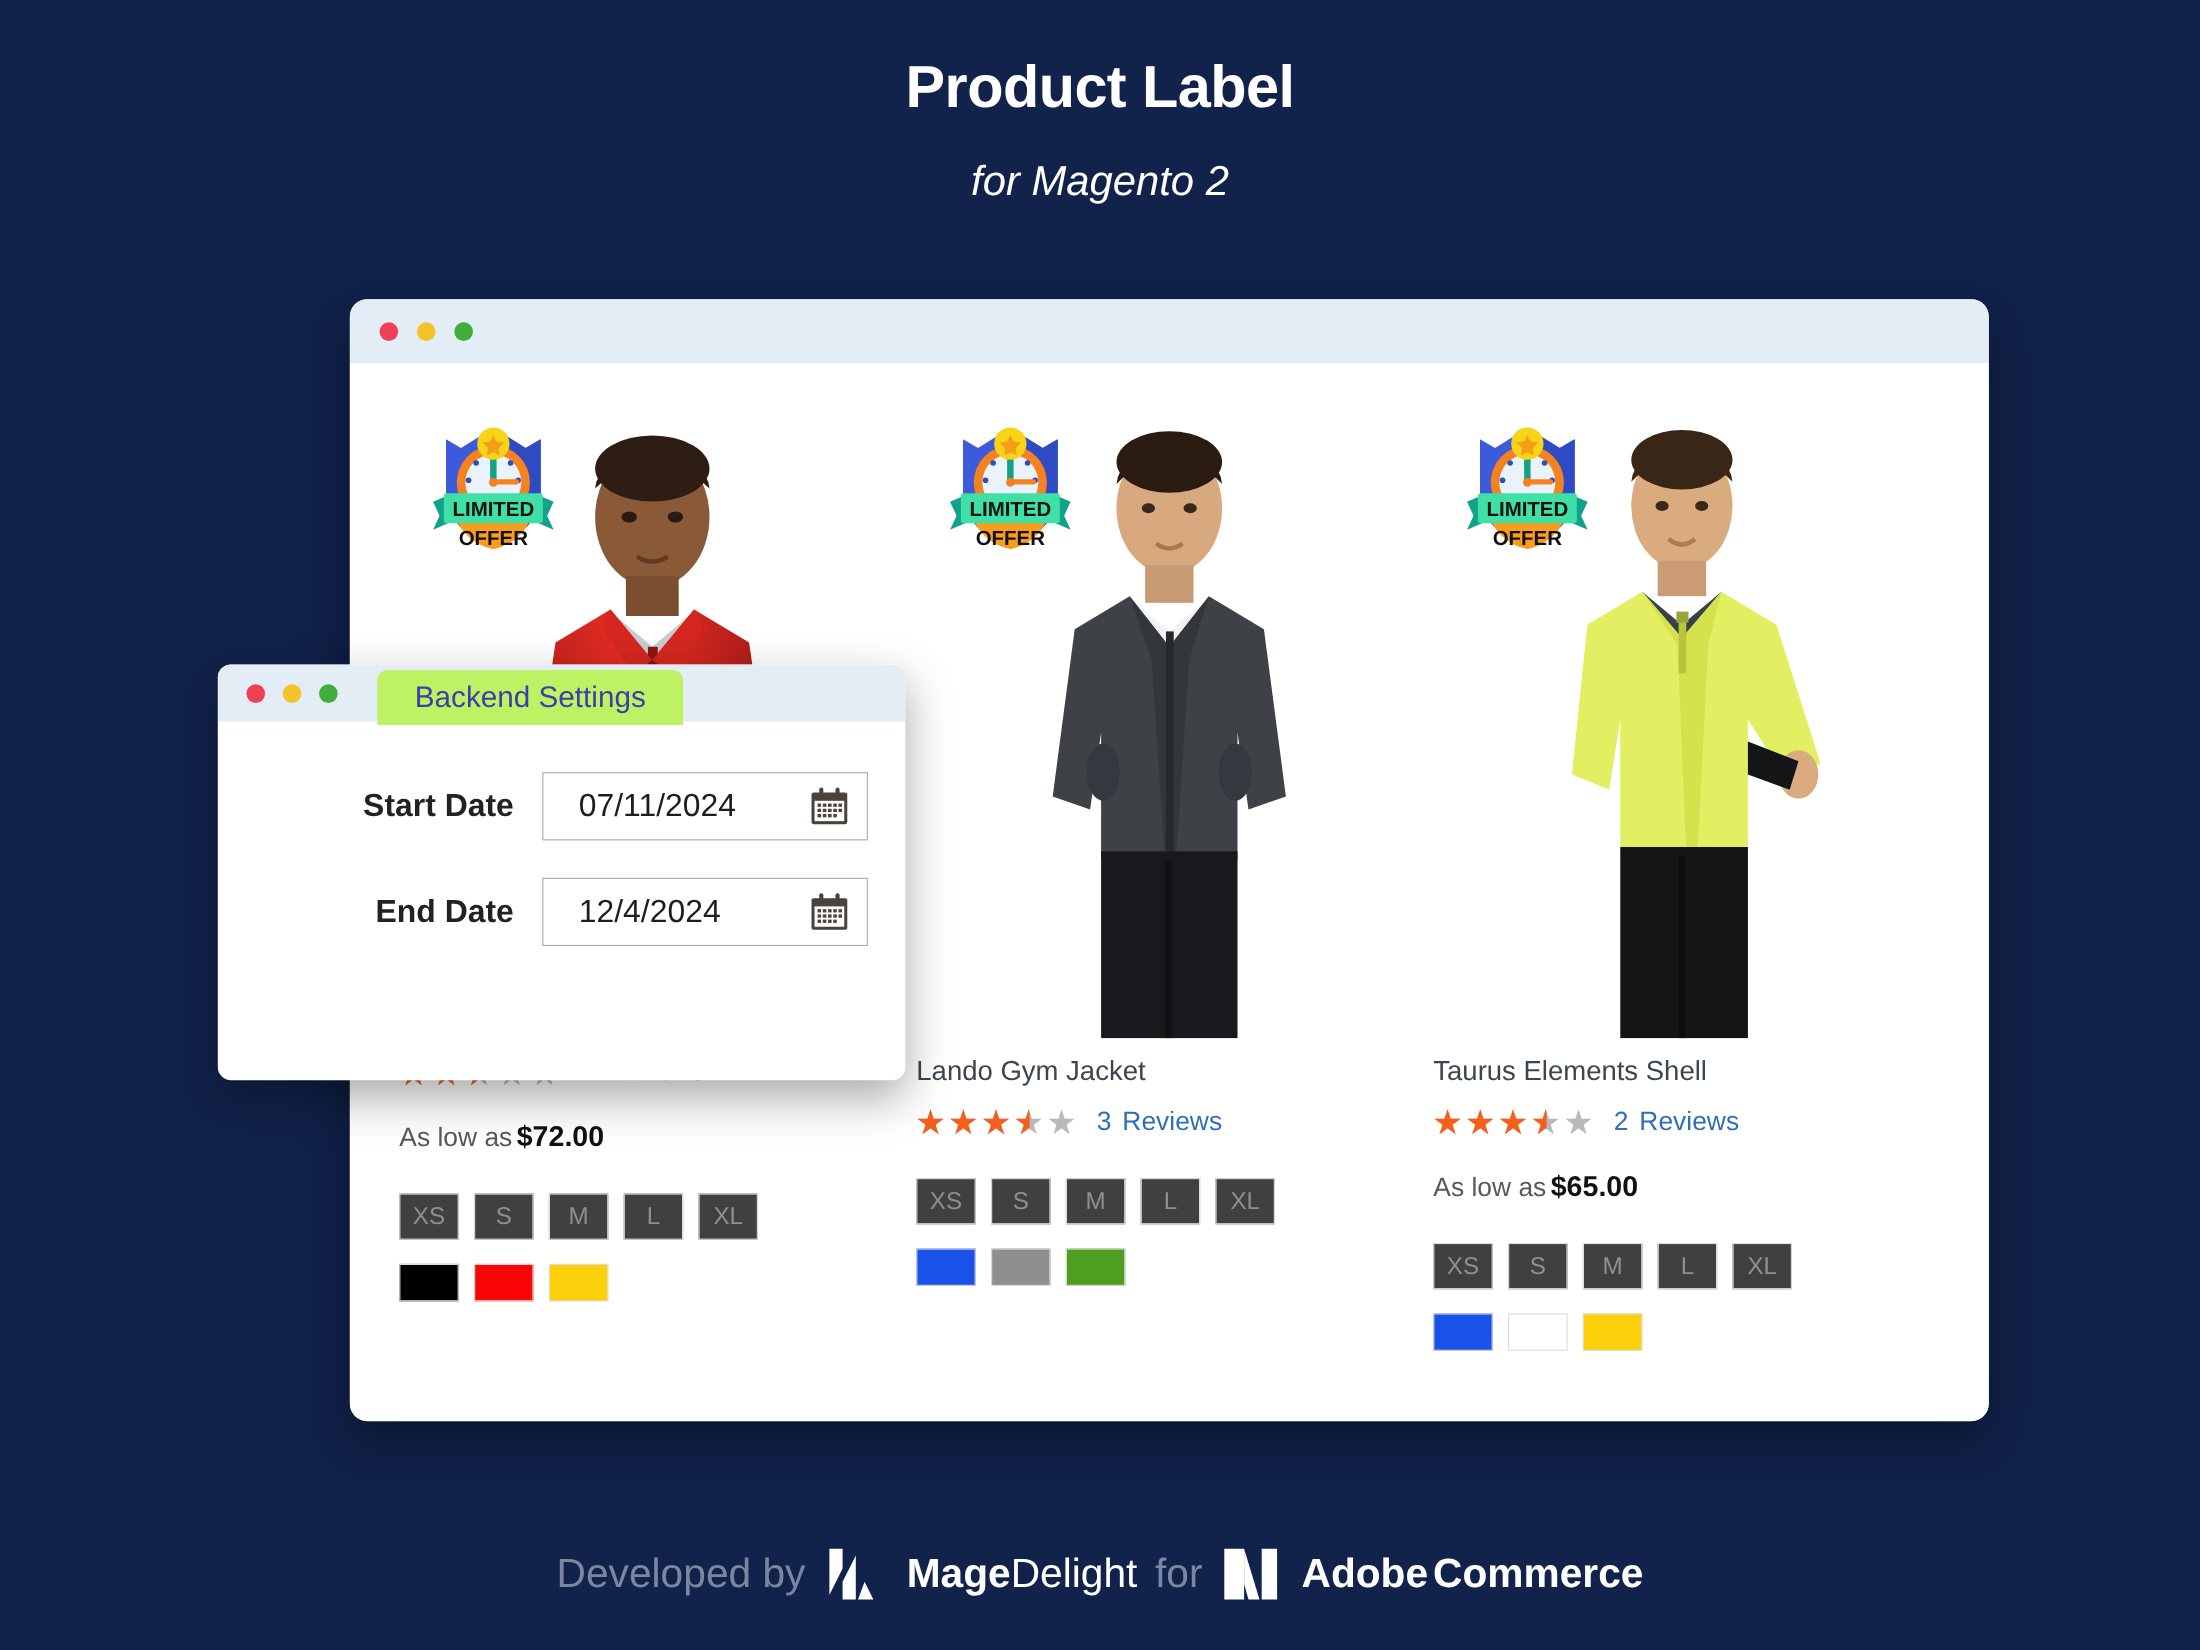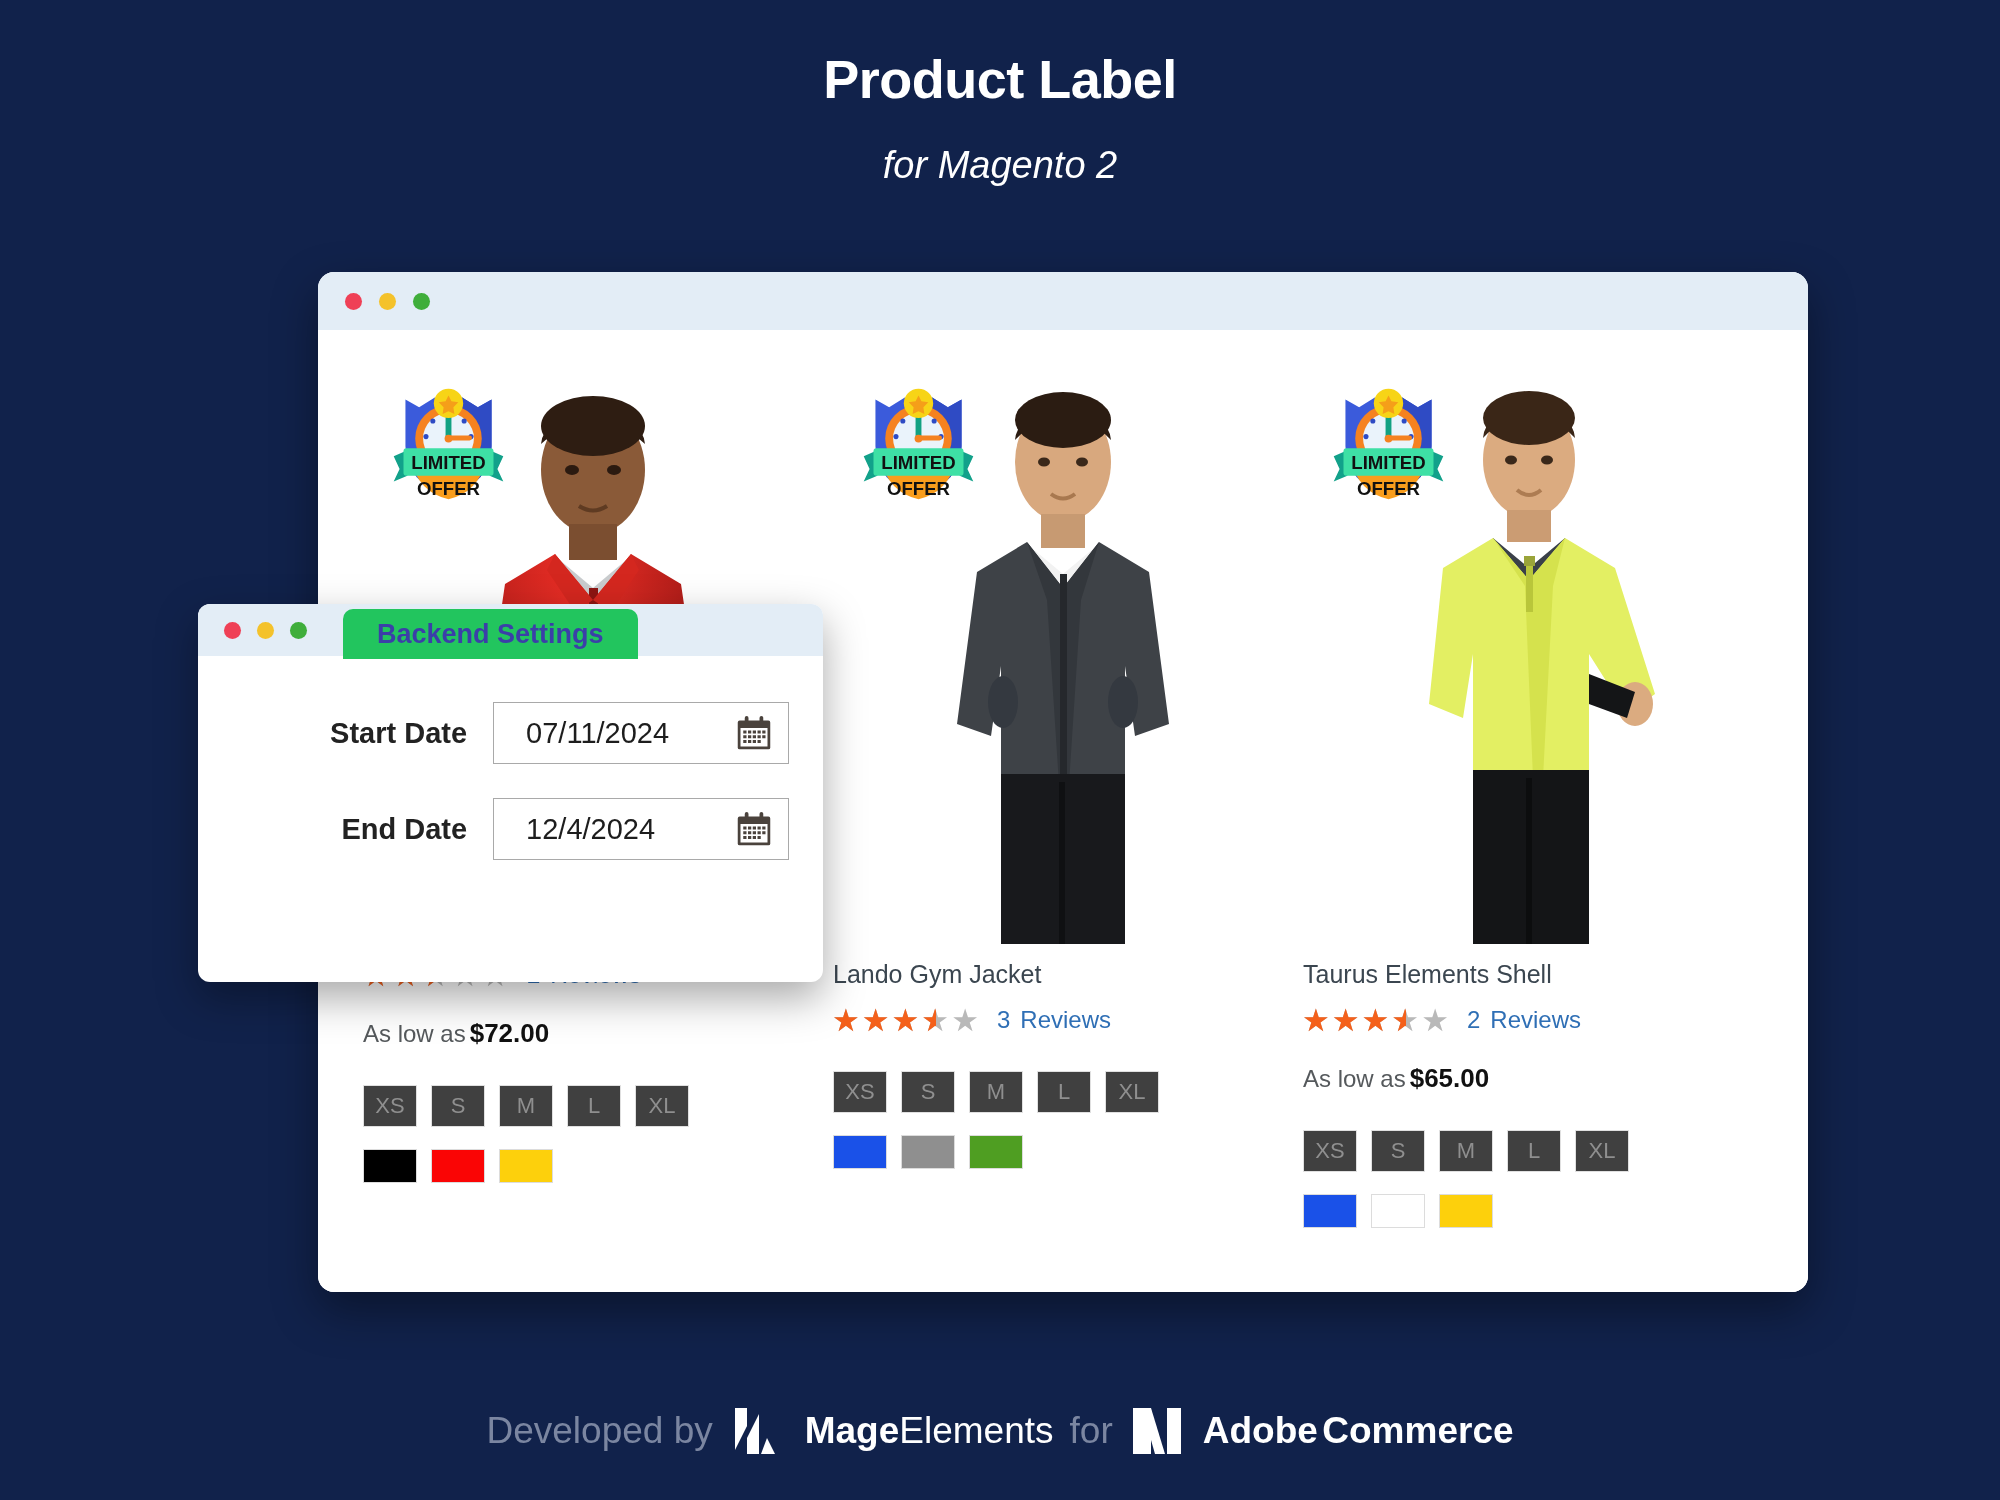--- a/index.html
+++ b/index.html
@@ -100,23 +100,23 @@
     background: #ffffff; border-radius: 12px;
     box-shadow: 0 16px 42px rgba(0,0,0,0.34);
     z-index: 30; overflow: hidden;
   }
   .modal-bar {
     height: 52px; background: #e3edf6; position: relative;
     display: flex; align-items: center; padding-left: 26px; gap: 16px;
   }
   .modal-tab {
     position: absolute; left: 145px; top: 5px;
-    background: #22c55e; border-radius: 10px 10px 0 0;
+    background: #bef264; border-radius: 10px 10px 0 0;
     padding: 10px 34px 9px 34px;
-    font-size: 27px; color: #3b3fa8; font-weight: 700; text-align: center;
+    font-size: 27px; color: #3b3fa8; font-weight: 400; text-align: center;
   }
   .modal-body { padding: 46px 34px 0 34px; }
   .frow { display: flex; align-items: center; margin-bottom: 34px; }
   .flabel {
     width: 265px; font-size: 29px; font-weight: bold; color: #222; text-align: right;
     padding-right: 26px;
   }
   .fctrl {
     width: 300px; height: 62px; border: 1px solid #a9a9a9; background: #fff;
     display: flex; align-items: center; justify-content: space-between;
@@ -450,21 +450,21 @@
 
     </div>
   </div>
 
   <div class="footer">
     <span class="f-dim">Developed by</span>
     <svg class="logo-md" width="60" height="54" viewBox="0 0 60 54">
       <path d="M6 4 L18 4 L18 34 L30 10 L30 50 L18 50 L18 22 L6 46 Z" fill="#ffffff"></path>
       <path d="M38 34 L46 50 L32 50 Z" fill="#ffffff"></path>
     </svg>
-    <span><span class="f-md-bold">Mage</span><span class="f-md-light">Elements</span></span>
+    <span><span class="f-md-bold">Mage</span><span class="f-md-light">Delight</span></span>
     <span class="f-dim">for</span>
     <svg class="logo-ad" width="58" height="54" viewBox="0 0 58 54">
       <path d="M4 4 L22 4 L22 50 L4 50 Z" fill="#ffffff"></path>
       <path d="M22 4 L36 50 L26 50 L22 36 Z" fill="#ffffff"></path>
       <path d="M38 4 L52 4 L52 50 L38 50 Z" fill="#ffffff"></path>
     </svg>
     <span><span class="f-ad-bold">Adobe</span>&nbsp;<span class="f-ad-bold">Commerce</span></span>
   </div>
 
 </div>

